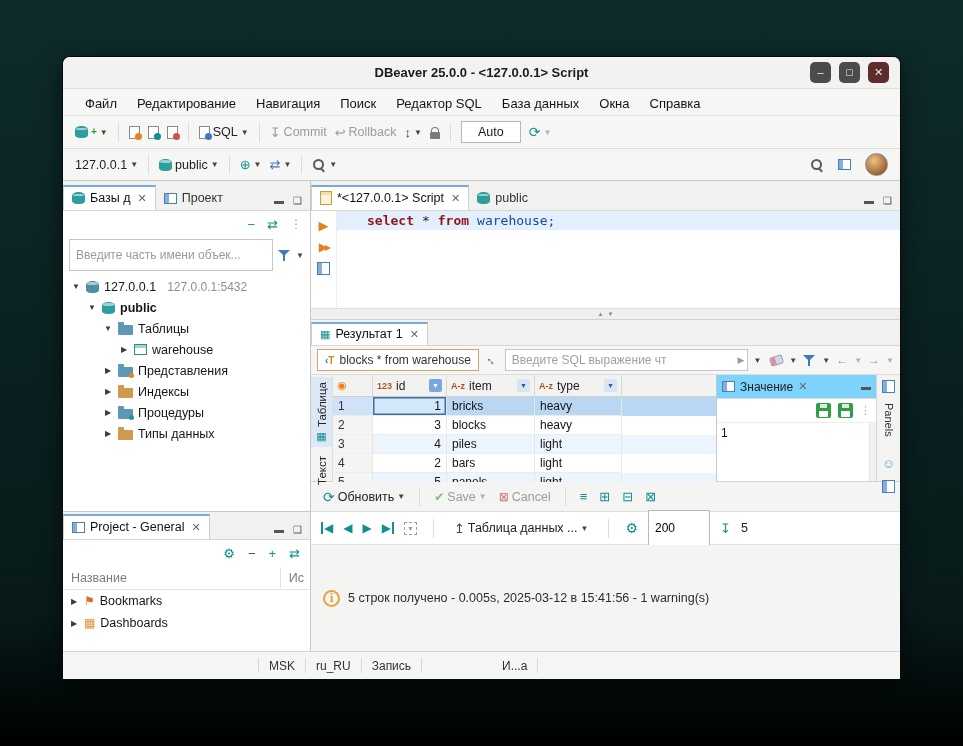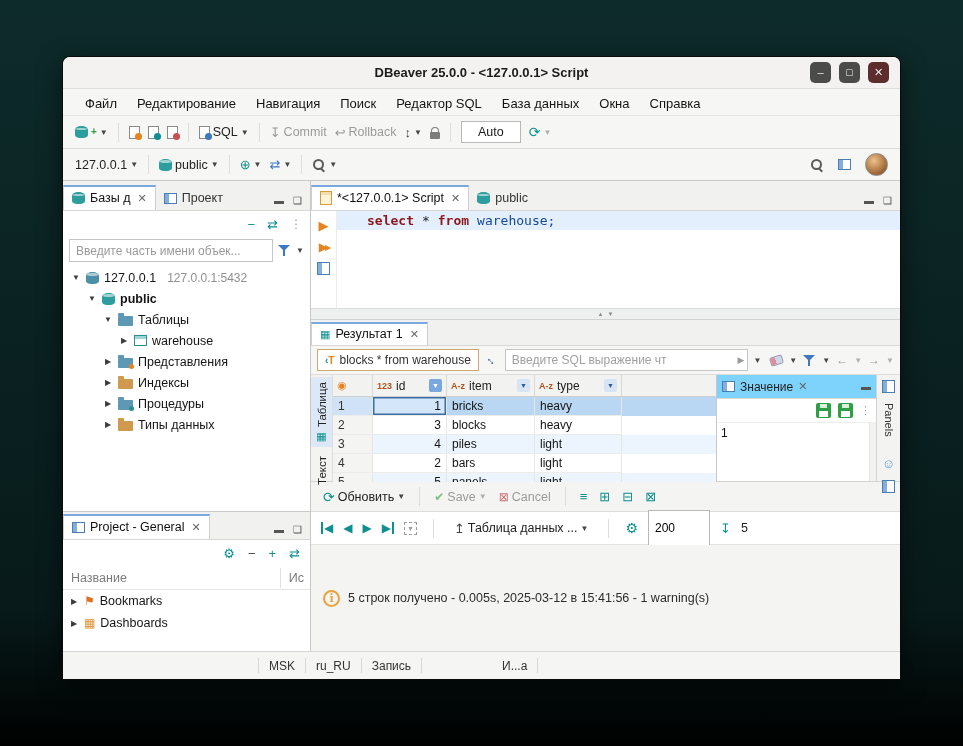--- a/index.html
+++ b/index.html
@@ -77,21 +77,21 @@
   .tabbar{background:#f1f1f0;display:flex;align-items:flex-end;border-bottom:1px solid #d7d7d6;}
   .tab{display:flex;align-items:center;gap:5px;padding:4px 8px 5px;background:#fff;border:1px solid #cfcfce;border-bottom:none;border-top:2px solid #7aa7dd;font-size:12.5px;color:#111;white-space:nowrap;}
   .tab.inactive{background:transparent;border:none;color:#333;padding-top:6px;}
   .tab .x{color:#666;font-size:11px;margin-left:2px;}
   .panel-btns{margin-left:auto;display:flex;gap:9px;align-items:center;padding:0 8px 4px;color:#555;font-size:10px;}
 
   
   .navigator{height:330px;flex:0 0 330px;display:flex;flex-direction:column;}
   .nav-tools{height:26px;display:flex;align-items:center;justify-content:flex-end;gap:12px;padding:0 8px;background:#fff;}
   .searchrow{display:flex;align-items:center;gap:5px;padding:2px 6px;}
-  .searchrow input{flex:1;height:23px;border:1px solid #c6c6c5;padding:0 6px;font-size:12px;color:#333;font-family:"Liberation Sans",sans-serif;}
+  .searchrow input{flex:1;height:32px;border:1px solid #c6c6c5;padding:0 6px;font-size:12px;color:#333;font-family:"Liberation Sans",sans-serif;}
   .searchrow input::placeholder{color:#9a9a9a;}
   .tree{flex:1;overflow:hidden;padding-top:3px;}
   .tree-row{display:flex;align-items:center;gap:5px;height:21px;padding-right:4px;}
   .exp{width:10px;font-size:8px;color:#3c3c3c;text-align:center;flex:0 0 10px;}
   .tlbl{font-size:12.5px;color:#151515;white-space:nowrap;}
   .tlbl.b{font-weight:bold;}
   .tdetail{font-size:12px;color:#8f8f8f;margin-left:6px;white-space:nowrap;}
 
   
   .project{flex:1;display:flex;flex-direction:column;border-top:1px solid #c8c8c7;min-height:0;}

